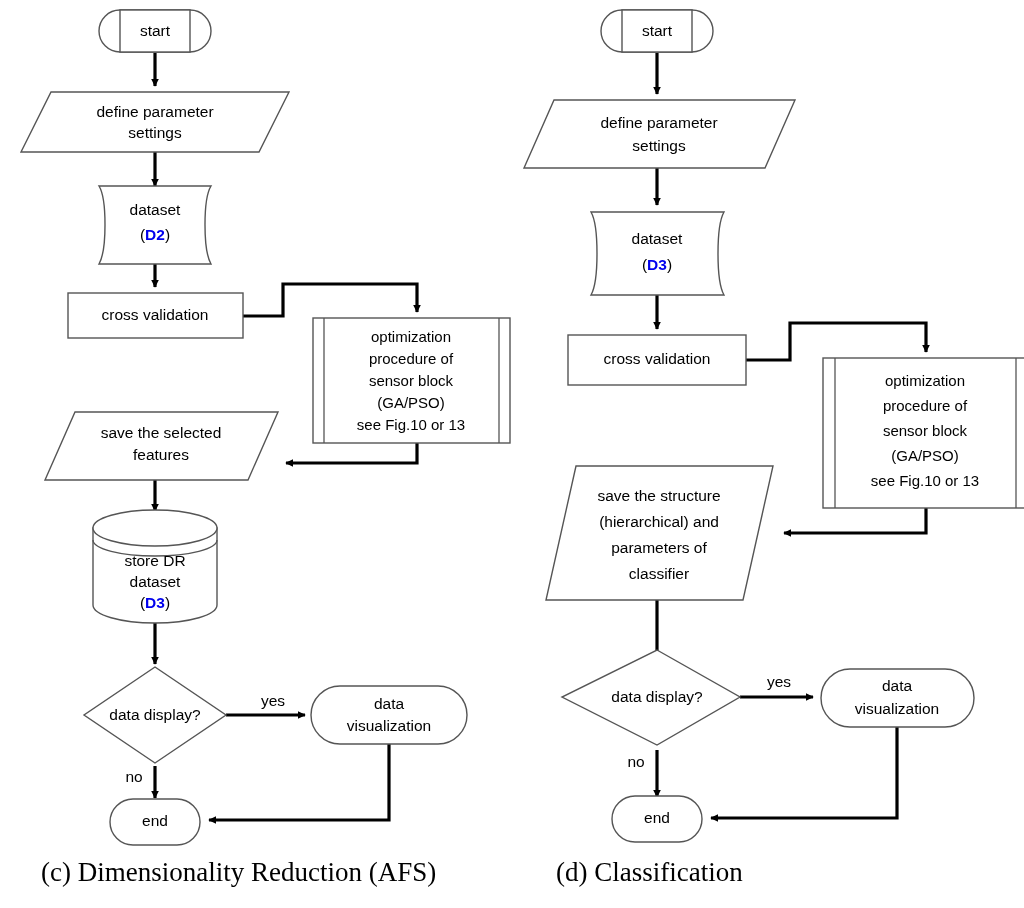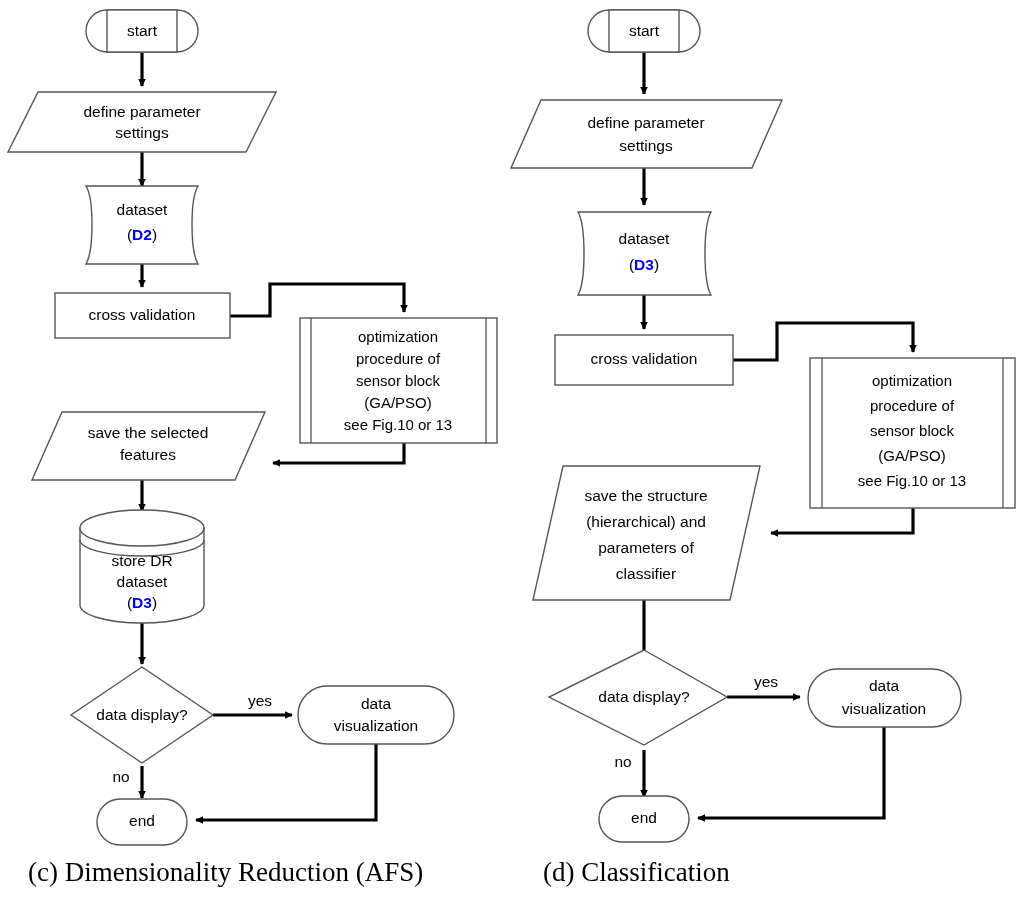--- a/index.html
+++ b/index.html
@@ -10,21 +10,21 @@
   }
   body {
     width: 1024px;
     height: 908px;
     font-family: "Liberation Sans", sans-serif;
     position: relative;
     overflow: hidden;
   }
   #diagram-root {
     position: absolute;
-    left: 0; top: 0;
+    left: 13px; top: 0;
     width: 948px;
     height: 908px;
   }
   svg.flow {
     position: absolute;
     left: 0; top: 0;
     width: 1024px;
     height: 908px;
     display: block;
   }

